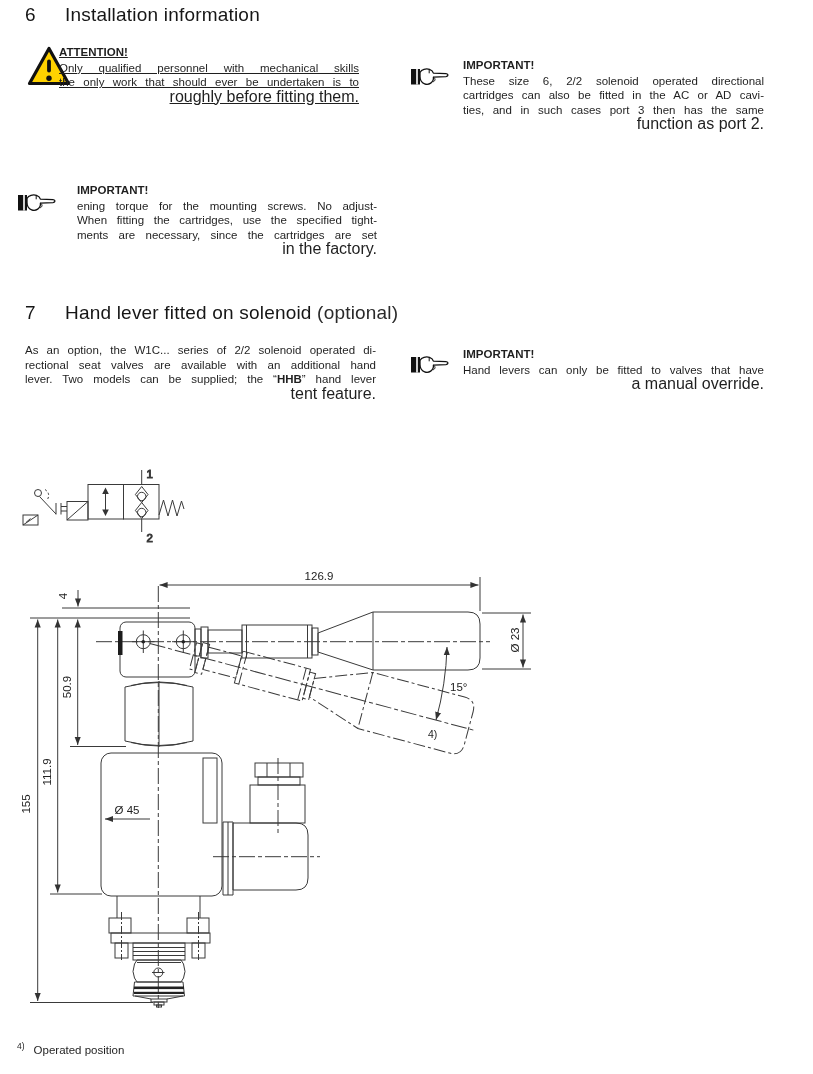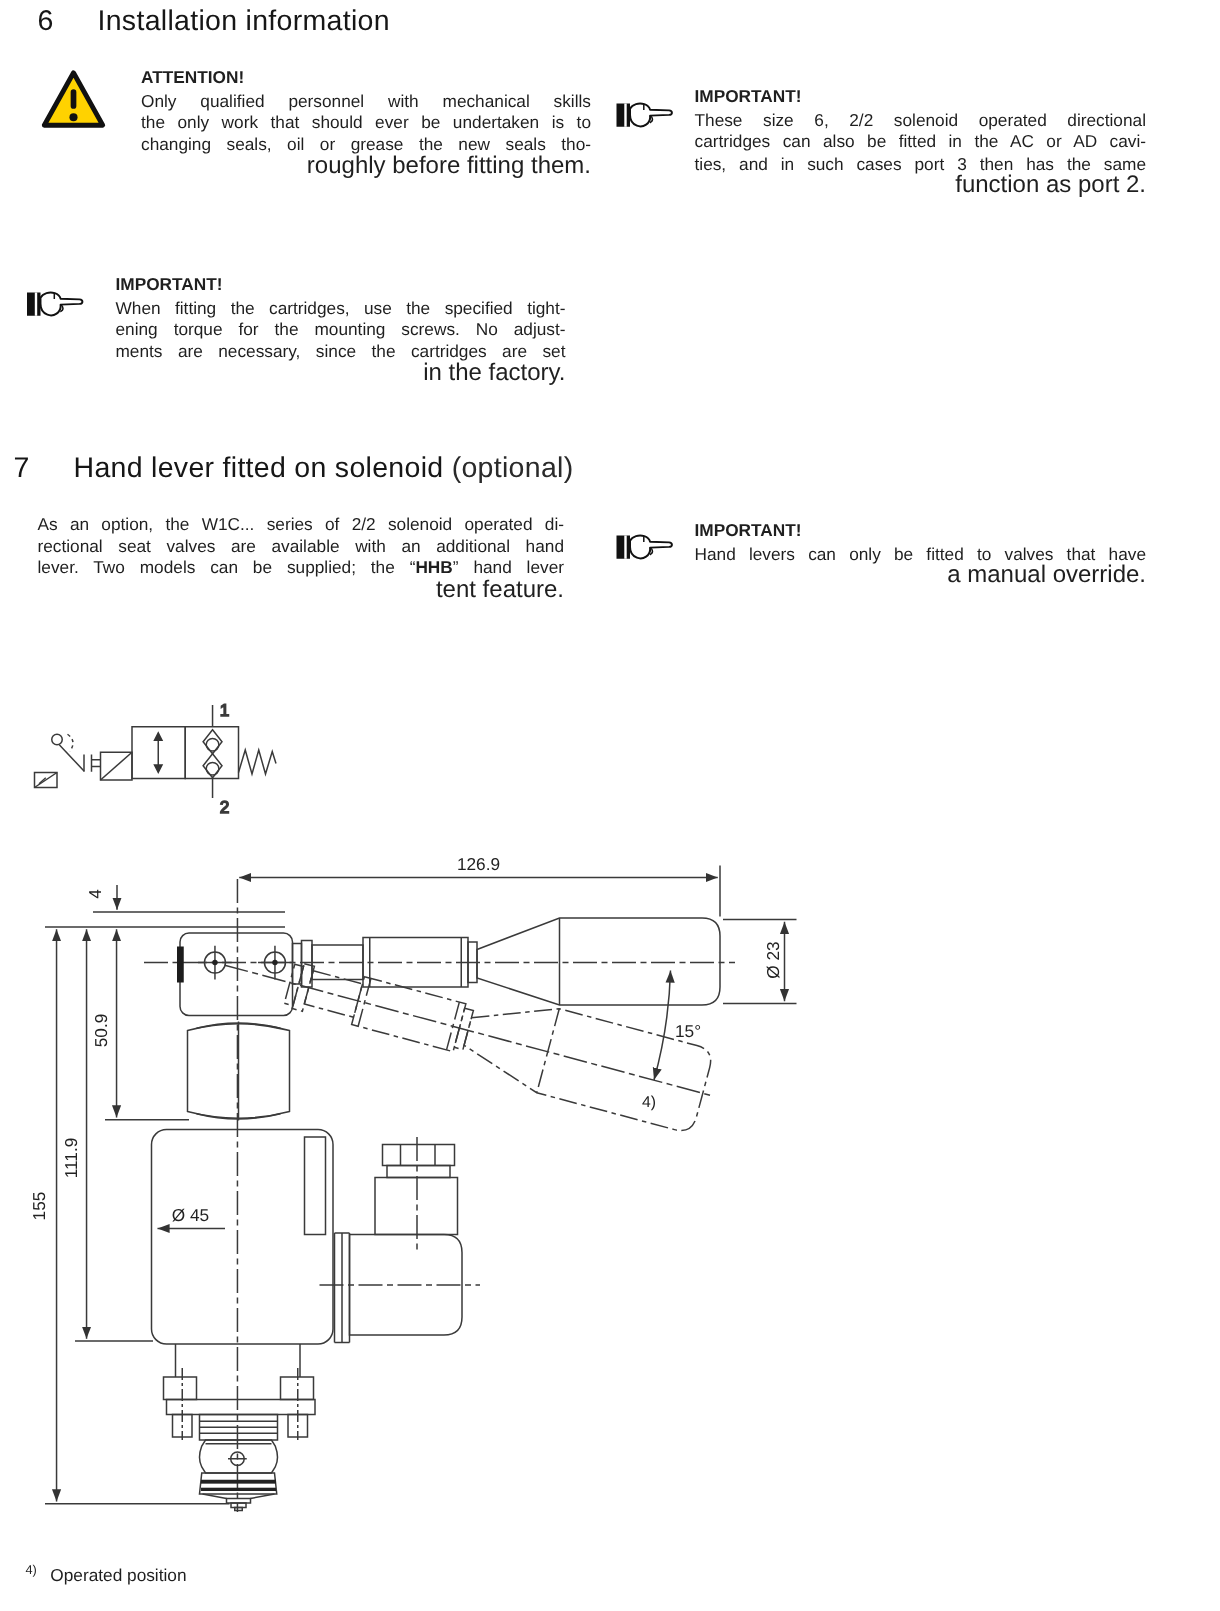--- a/index.html
+++ b/index.html
@@ -28,26 +28,25 @@
     <span class="num">6</span><span>Installation information</span>
   </div>
 
   <div class="abs" style="left:26px;top:45px;">
     <svg width="46" height="42" viewBox="0 0 46 42">
       <path d="M23 3.5 L42.5 38.5 L3.5 38.5 Z" fill="#FFD200" stroke="#111" stroke-width="3.2" stroke-linejoin="round"></path>
       <rect x="21.1" y="14.5" width="3.8" height="13" rx="1.9" fill="#111"></rect>
       <circle cx="23" cy="33.2" r="2.7" fill="#111"></circle>
     </svg>
   </div>
-  <div class="abs" style="left:94px;top:45px;width:300px;">
+  <div class="abs" style="left:59px;top:45px;width:300px;text-decoration:underline;">
     <div class="notice-title">ATTENTION!</div>
     <div>
         <div class="jline">Only qualified personnel with mechanical skills</div>
         <div class="jline">the only work that should ever be undertaken is to</div>
-        <div class="jline">changing seals, oil or grease the new seals tho-</div>
         <div class="lline">roughly before fitting them.</div>
       </div>
   </div>
 
   <div class="abs" style="left:410px;top:64px;">
     <svg width="40" height="25" viewBox="0 0 40 25">
       <rect x="1" y="5" width="9" height="15.5" fill="#111"></rect>
       <rect x="6.2" y="5" width="1.6" height="15.5" fill="#fff"></rect>
       <path d="M10 8.5 C11.5 5.5 16 4.2 19.5 5.4 C21.6 6.1 23 7.6 23.4 9.2 L36 9.6 C38.6 9.8 38.6 12.4 36 12.6 L23.4 13.1 C24 18.6 18.6 21.4 14.6 19.8 C11.6 18.6 10 15.5 10 12.5 Z" fill="#fff" stroke="#111" stroke-width="1.3" stroke-linejoin="round"></path>
       <path d="M23.2 13.1 C25.6 14.3 25.6 16.8 23.2 17.8 M19.2 5.4 L19.2 9.3" fill="none" stroke="#111" stroke-width="1"></path>
@@ -67,28 +66,28 @@
     <svg width="40" height="25" viewBox="0 0 40 25">
       <rect x="1" y="5" width="9" height="15.5" fill="#111"></rect>
       <rect x="6.2" y="5" width="1.6" height="15.5" fill="#fff"></rect>
       <path d="M10 8.5 C11.5 5.5 16 4.2 19.5 5.4 C21.6 6.1 23 7.6 23.4 9.2 L36 9.6 C38.6 9.8 38.6 12.4 36 12.6 L23.4 13.1 C24 18.6 18.6 21.4 14.6 19.8 C11.6 18.6 10 15.5 10 12.5 Z" fill="#fff" stroke="#111" stroke-width="1.3" stroke-linejoin="round"></path>
       <path d="M23.2 13.1 C25.6 14.3 25.6 16.8 23.2 17.8 M19.2 5.4 L19.2 9.3" fill="none" stroke="#111" stroke-width="1"></path>
     </svg>
   </div>
   <div class="abs" style="left:77px;top:183px;width:300px;">
     <div class="notice-title">IMPORTANT!</div>
     <div>
+        <div class="jline">ening torque for the mounting screws. No adjust-</div>
         <div class="jline">When fitting the cartridges, use the specified tight-</div>
-        <div class="jline">ening torque for the mounting screws. No adjust-</div>
         <div class="jline">ments are necessary, since the cartridges are set</div>
         <div class="lline">in the factory.</div>
       </div>
   </div>
 
-  <div class="abs heading" style="left:9px;top:302px;">
+  <div class="abs heading" style="left:25px;top:302px;">
     <span class="num">7</span><span>Hand lever fitted on solenoid</span><span style="color:#2a2a2a;"> (optional)</span>
   </div>
 
   <div class="abs" style="left:25px;top:343px;width:351px;">
       <div class="jline">As an option, the W1C... series of 2/2 solenoid operated di-</div>
       <div class="jline">rectional seat valves are available with an additional hand</div>
       <div class="jline">lever. Two models can be supplied; the “<b>HHB</b>” hand lever</div>
       <div class="lline">tent feature.</div>
     </div>
 

